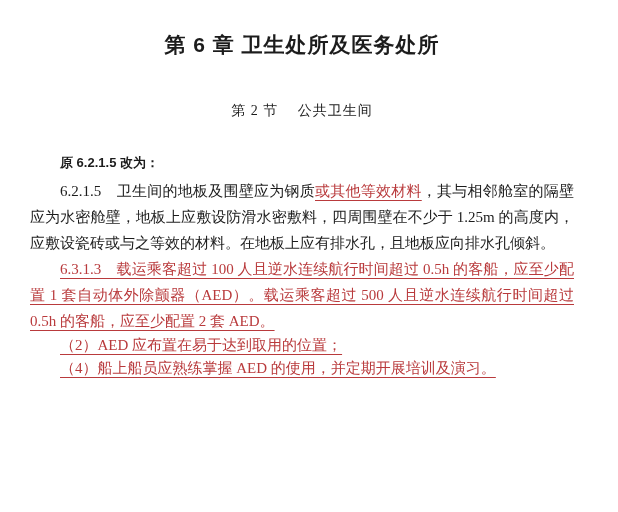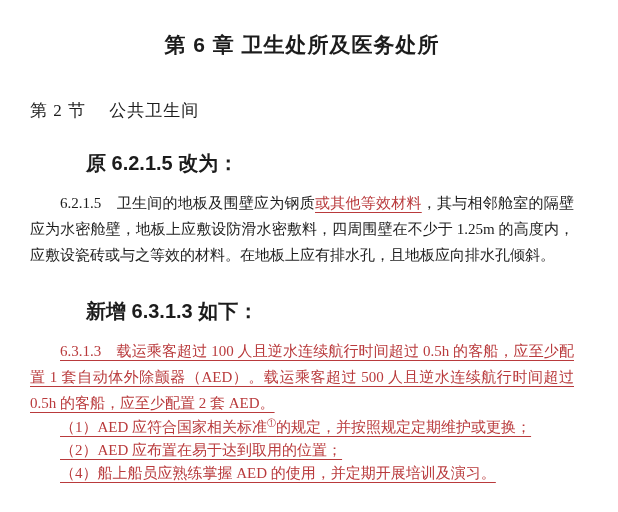--- a/index.html
+++ b/index.html
@@ -24,34 +24,34 @@
     font-weight: 700;
     font-size: 21px;
     line-height: 26px;
     text-align: center;
     letter-spacing: 1px;
     color: var(--ink, #1c1c1c);
   }
   .section-title {
     margin: 0;
     font-weight: 400;
-    font-size: 17px;
+    font-size: 14px;
     line-height: 22px;
-    text-align: left;
+    text-align: center;
     letter-spacing: 1px;
     color: var(--ink, #1c1c1c);
   }
   .section-title.s2 { margin-top: 42px; }
   .section-title.s3 { margin-top: 20px; }
   .amend-label {
-    margin: 16px;
+    margin: 4px;
     padding-left: 2em;
     font-family: "Liberation Sans", "DejaVu Sans", sans-serif;
     font-weight: 700;
-    font-size: 20px;
+    font-size: 13px;
     line-height: 22px;
     color: var(--ink, #1c1c1c);
   }
   .amend-label.l1 { margin-top: 30px; }
   .amend-label.l2 { margin-top: 32px; }
   .body-para {
     margin: 0;
     font-size: 15px;
     line-height: 26px;
     text-align: justify;
@@ -80,24 +80,22 @@
 
   <h1 class="chapter-title">第 6 章  卫生处所及医务处所</h1>
 
   <h2 class="section-title s2">第 2 节　 公共卫生间</h2>
 
   <p class="amend-label l1">原 6.2.1.5 改为：</p>
 
   <p class="body-para"><span>6.2.1.5　卫生间的地板及围壁应为钢质</span><span class="red">或其他等效材料</span><span>，其与相邻舱室的隔壁应为水密舱壁，地板上应敷设防滑水密敷料，四周围壁在不少于 1.25m 的高度内，应敷设瓷砖或与之等效的材料。在地板上应有排水孔，且地板应向排水孔倾斜。</span></p>
 
 
-  <p class="amend-label l2">新增 6.3.1.3 如下：</p>
 
   <p class="body-para red">6.3.1.3　载运乘客超过 100 人且逆水连续航行时间超过 0.5h 的客船，应至少配置 1 套自动体外除颤器（AED）。载运乘客超过 500 人且逆水连续航行时间超过 0.5h 的客船，应至少配置 2 套 AED。</p>
 
-  <p class="body-para red item"><span>（1）AED 应符合国家相关标准</span><sup>①</sup><span>的规定，并按照规定定期维护或更换；</span></p>
 
   <p class="body-para red item"><span>（2）AED 应布置在易于达到取用的位置；</span></p>
 
 
   <p class="body-para red item"><span>（4）船上船员应熟练掌握 AED 的使用，并定期开展培训及演习。</span></p>
 
 </div>
 
 </body></html>

